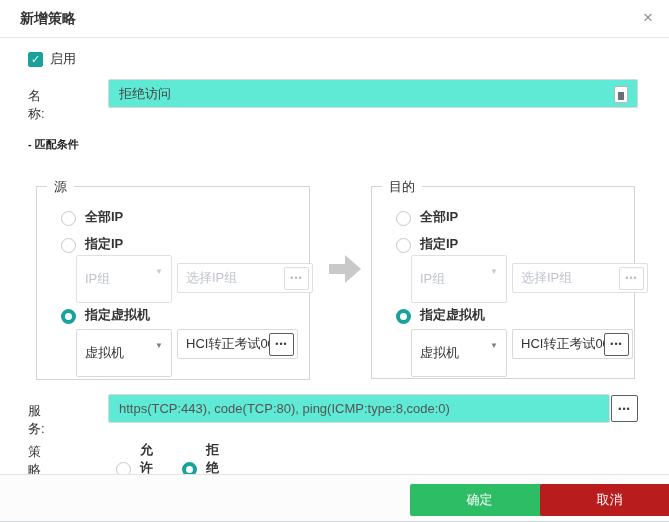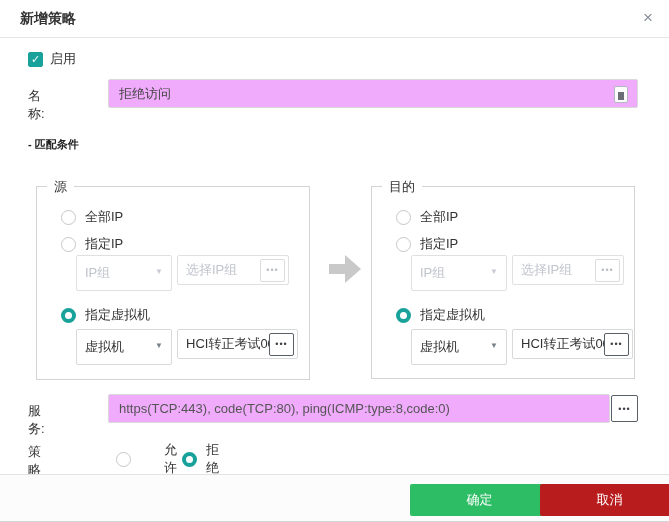--- a/index.html
+++ b/index.html
@@ -22,66 +22,66 @@
   .row-enable { position:absolute; left:28px; top:51px; height:16px; display:flex; align-items:center; }
   .checkbox { width:15px; height:15px; border-radius:2px; display:inline-flex;
               align-items:center; justify-content:center; cursor:pointer; }
   .checkbox.checked { background:#18a29b; border:1px solid #18a29b; }
   .checkbox .tick { color:#fff; font-size:11px; line-height:1; }
   .row-enable .lbl { margin-left:7px; color:#333; }
 
   
   .row-name { position:absolute; left:0; top:79px; }
   .row-name .lbl { position:absolute; left:28px; top:8px; color:#333; }
-  .txt-input { position:absolute; background:#f0abfc; border:1px solid #d9d9d9; border-radius:2px;
+  .txt-input { position:absolute; background:#5eead4; border:1px solid #d9d9d9; border-radius:2px;
                font-size:13px; color:#444; display:flex; align-items:center; padding:0 10px;
                white-space:nowrap; overflow:hidden; }
   .name-input { left:108px; top:0; width:530px; height:29px; }
   .input-tool { position:absolute; right:9px; top:6px; width:14px; height:17px;
                 border:1px solid #b5b9bf; border-radius:2px; background:#fdfdfd; }
   .input-tool::after { content:""; position:absolute; left:3px; top:5px; width:6px; height:8px;
                        background:#6a6f76; }
 
   
   .section-title { position:absolute; left:28px; top:137px; font-size:11px; font-weight:bold; color:#222; }
 
   
   .panel { position:absolute; border:1px solid #d4d4d4; background:#fff; }
   .panel-src { left:36px; top:186px; width:274px; height:194px; }
   .panel-dst { left:371px; top:186px; width:264px; height:193px; }
   .panel-legend { position:absolute; top:-9px; left:10px; background:#fff; padding:0 7px;
                   color:#333; font-size:13px; }
 
-  .radio-row { position:absolute; display:flex; align-items:center; cursor:pointer; }
+  .radio-row { position:absolute; display:flex; align-items:flex-end; cursor:pointer;font-weight:bold; }
   .radio { width:15px; height:15px; border-radius:50%; background:#fff; border:1px solid #c4c8cc;
            flex:0 0 auto; }
   .radio.sel { border:4.5px solid #18a29b; }
   .radio-lbl { margin-left:9px; color:#333; }
 
-  .sel-box { position:absolute; height:36px; border:1px solid #d9d9d9; border-radius:2px;
+  .sel-box { position:absolute; height:48px; border:1px solid #d9d9d9; border-radius:2px;
              background:#fff; display:flex; align-items:center; padding:0 8px; cursor:pointer; }
   .sel-box .caret { position:absolute; right:8px; top:11px; font-size:8px; color:#7a8088; }
   .sel-box.disabled { border-color:#e0e0e0; color:#c0c4cc; cursor:default; }
   .sel-box.disabled .caret { color:#c8ccd2; }
 
   .val-box { position:absolute; height:30px; border:1px solid #d9d9d9; border-radius:2px;
              background:#fff; display:flex; align-items:center; padding:0 30px 0 8px;
              white-space:nowrap; overflow:hidden; }
   .val-box.disabled { border-color:#e0e0e0; color:#c0c4cc; }
   .more-btn { position:absolute; right:3px; top:3px; width:25px; height:23px; background:#fff;
               border:1px solid #595f66; border-radius:2px; display:flex; align-items:center;
               justify-content:center; cursor:pointer; font-size:9px; letter-spacing:1px;
               color:#3c4147; line-height:1; }
   .more-btn.disabled { border-color:#dcdcdc; color:#b9bec4; cursor:default; }
 
   
   .r1 { left:24px; top:21px; }
   .r2 { left:24px; top:48px; }
   .ipgrp-sel { left:39px; top:68px; width:96px; }
-  .ipgrp-val { left:140px; top:68px; width:112px;text-align:center; }
+  .ipgrp-val { left:140px; top:76px; width:136px;text-align:center; }
   .r3 { left:24px; top:119px; }
   .vm-sel { left:39px; top:142px; width:96px; }
   .vm-val { left:140px; top:142px; width:121px; }
 
   
   .arrow { position:absolute; left:329px; top:255px; width:34px; height:28px; }
   .arrow .shaft { position:absolute; left:0; top:9px; width:16px; height:10px; background:#c9c9c9; }
   .arrow .head { position:absolute; left:16px; top:0; width:0; height:0;
                  border-top:14px solid transparent; border-bottom:14px solid transparent;
                  border-left:16px solid #c9c9c9; }
@@ -91,21 +91,21 @@
   .row-service .lbl { position:absolute; left:28px; top:8px; color:#333; }
   .service-input { left:108px; top:0; width:502px; height:29px; color:#555; }
   .service-more { position:absolute; left:611px; top:1px; width:27px; height:27px; background:#fff;
                   border:1px solid #595f66; border-radius:2px; display:flex; align-items:center;
                   justify-content:center; cursor:pointer; font-size:9px; letter-spacing:1px;
                   color:#3c4147; }
 
   
   .row-action { position:absolute; left:0; top:441px; height:18px; }
   .row-action .lbl { position:absolute; left:28px; top:2px; color:#333; }
-  .action-allow { left:116px; top:0;gap:24px; }
+  .action-allow { left:116px; top:0; }
   .action-deny { left:182px; top:0; }
 
   
   .footer { position:absolute; left:0; right:0; top:474px; bottom:0; background:#fcfcfc;
             border-top:1px solid #e3e3e3; }
   .btn { position:absolute; top:9px; width:139px; height:32px; border:none; border-radius:2px;
          font-size:13px; color:#fff; cursor:pointer; text-align:center; line-height:32px;
          font-family:inherit; }
   .btn-ok { left:410px; background:#2dbd64; }
   .btn-cancel { left:540px; background:#b91c1c; }

